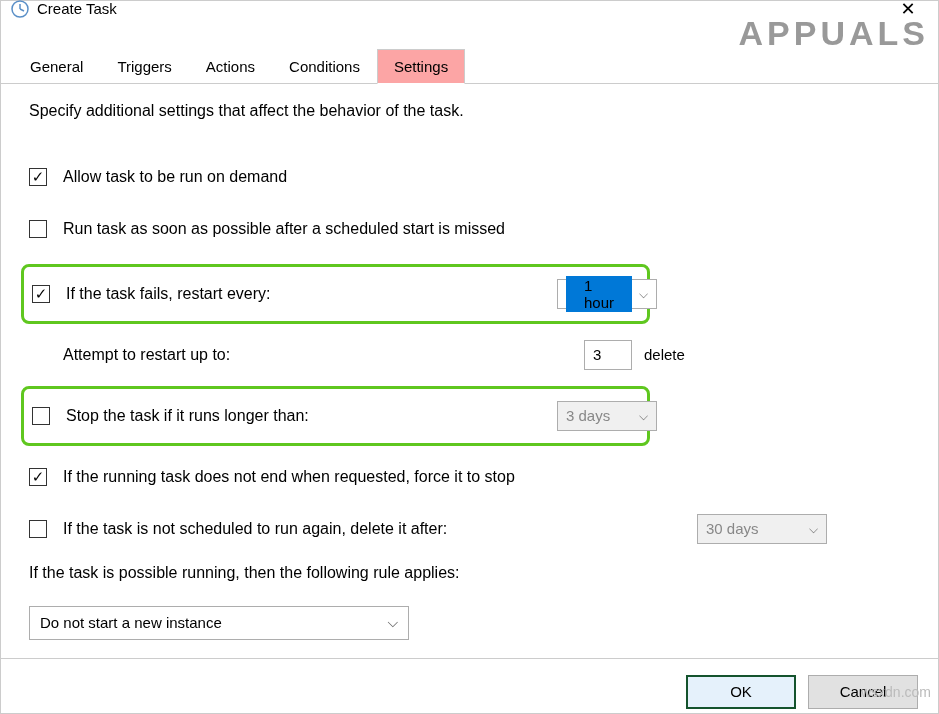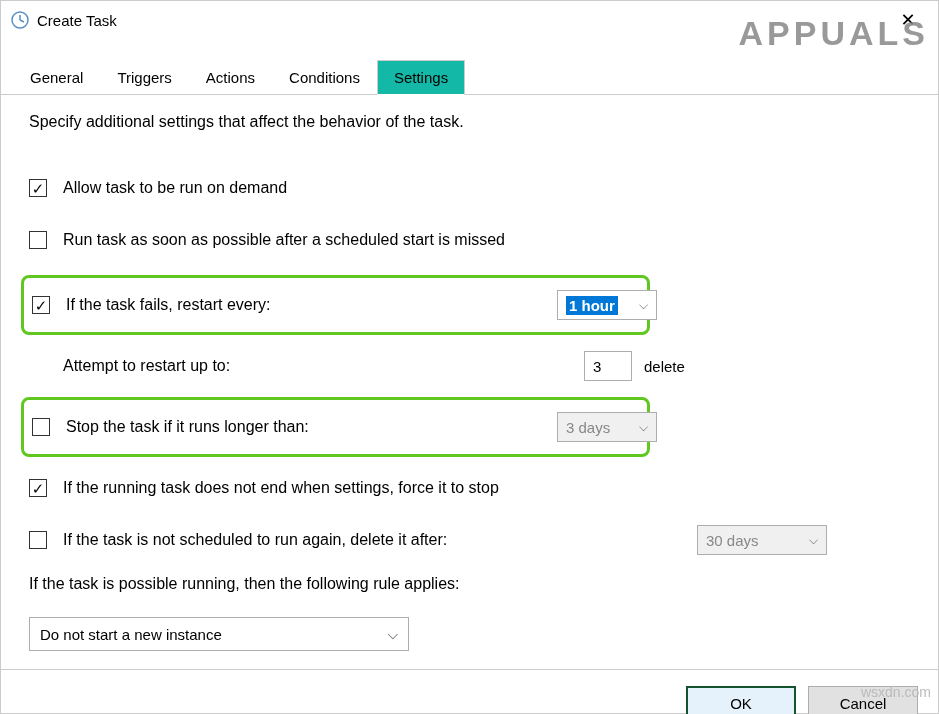--- a/index.html
+++ b/index.html
@@ -17,20 +17,21 @@
       position: relative;
       overflow: hidden;
     }
     .window {
       border: 1px solid #cccccc;
       width: 100%;
       height: 100%;
       background: #ffffff;
       display: flex;
       flex-direction: column;
+      justify-content: center;
     }
     .titlebar {
       display: flex;
       align-items: center;
       padding: 6px 10px;
       height: 38px;
     }
     .titlebar-icon {
       width: 18px;
       height: 18px;
@@ -78,21 +79,21 @@
       padding: 8px 16px;
       border: 1px solid transparent;
       border-bottom: none;
       cursor: pointer;
       position: relative;
       top: 1px;
       font-size: 15px;
     }
     .tab.active {
       border-color: #cccccc;
-      background: #14b8a6;
+      background: #fca5a5;
       border-bottom: 1px solid #ffffff;
     }
     .content {
       flex: 1;
       padding: 18px 28px;
       position: relative;
     }
     .description {
       margin-bottom: 40px;
       font-size: 16px;
@@ -154,23 +155,22 @@
       right: 8px;
       font-size: 12px;
       color: #666;
     }
     .dropdown.disabled {
       background: #f0f0f0;
       color: #888;
     }
     .selected-text {
       background: #0078d7;
-      color: #ffffff;
-      padding: 1px 3px;
-      font-weight: bold;
+      color: #000000;
+      padding: 1px 18px;
     }
     .text-input {
       border: 1px solid #adadad;
       padding: 4px 8px;
       width: 48px;
       height: 30px;
       text-align: left;
       font-size: 15px;
     }
     .indent {
@@ -297,21 +297,21 @@
         <div class="input-group" style="left:525px;">
           <span class="dropdown disabled">
             <span>3 days</span>
           </span>
         </div>
       </div>
     </div>
 
     <div class="setting-row">
       <span class="checkbox checked"></span>
-      <span class="setting-label">If the running task does not end when settings, force it to stop</span>
+      <span class="setting-label">If the running task does not end when requested, force it to stop</span>
     </div>
 
     <div class="setting-row">
       <span class="checkbox"></span>
       <span class="setting-label">If the task is not scheduled to run again, delete it after:</span>
       <span class="dropdown disabled delete-dropdown" style="min-width:130px;">
         <span>30 days</span>
       </span>
     </div>
 

